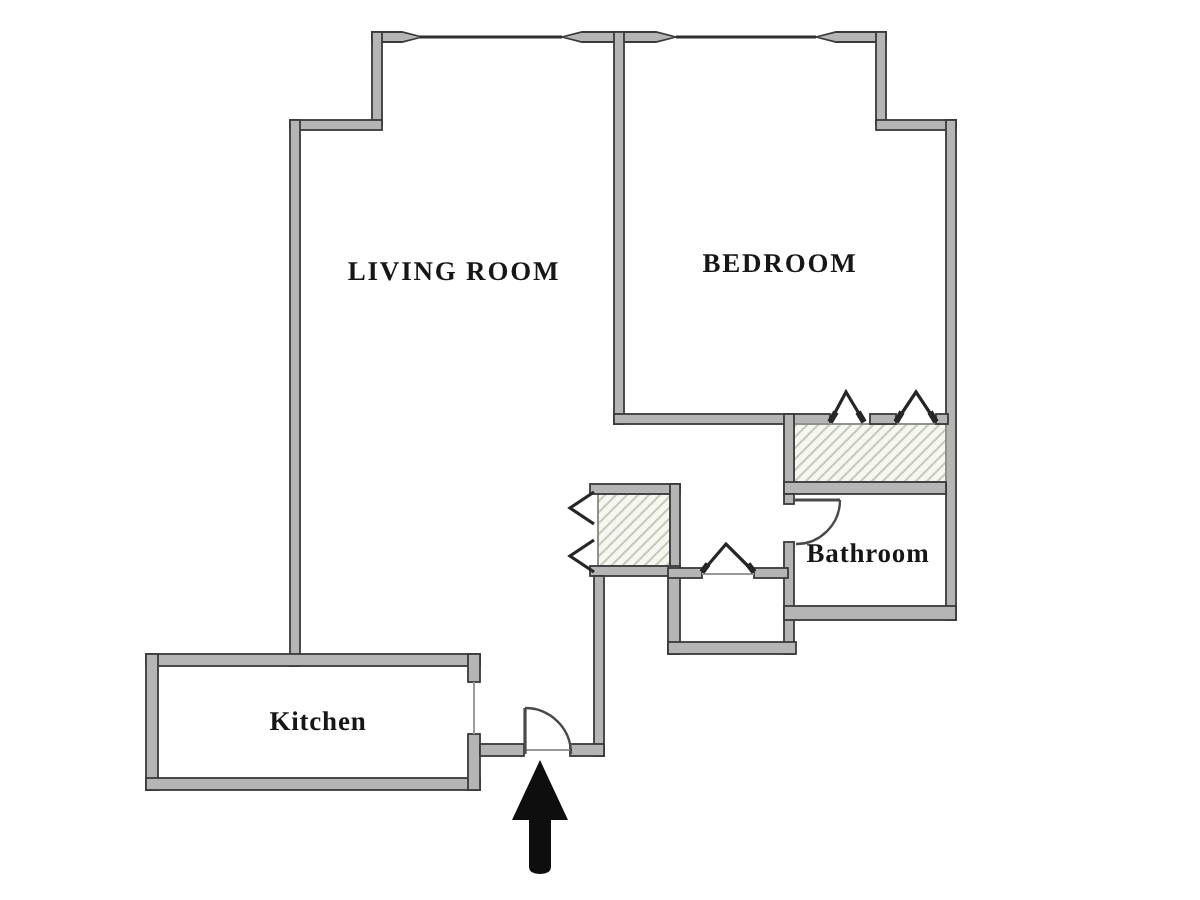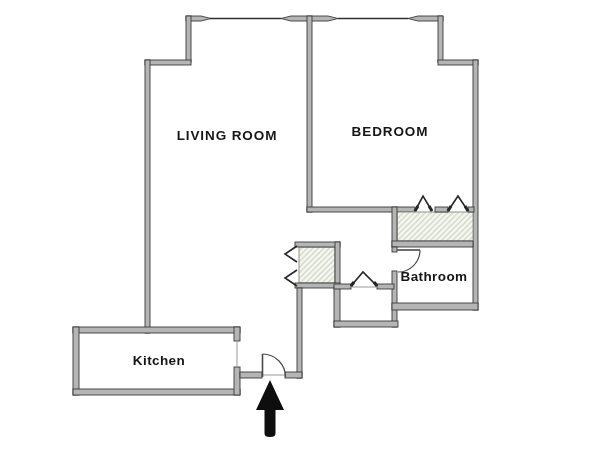--- a/index.html
+++ b/index.html
@@ -5,21 +5,21 @@
   html, body {
     margin: 0;
     padding: 0;
     background: var(--background, #ffffff);
   }
   .plan-wrap {
     width: 600px;
     height: 450px;
     position: relative;
     background: var(--background, #ffffff);
-    font-family: Liberation Sans, sans-serif;
+    font-family: Liberation Serif, serif;
   }
   svg { display: block; }
 
   .wall {
     fill: var(--wall-fill, #b5b5b5);
     stroke: var(--wall-stroke, #3a3a3a);
     stroke-width: 0.9;
   }
   .thin {
     stroke: var(--thin-line, #2f2f2f);

